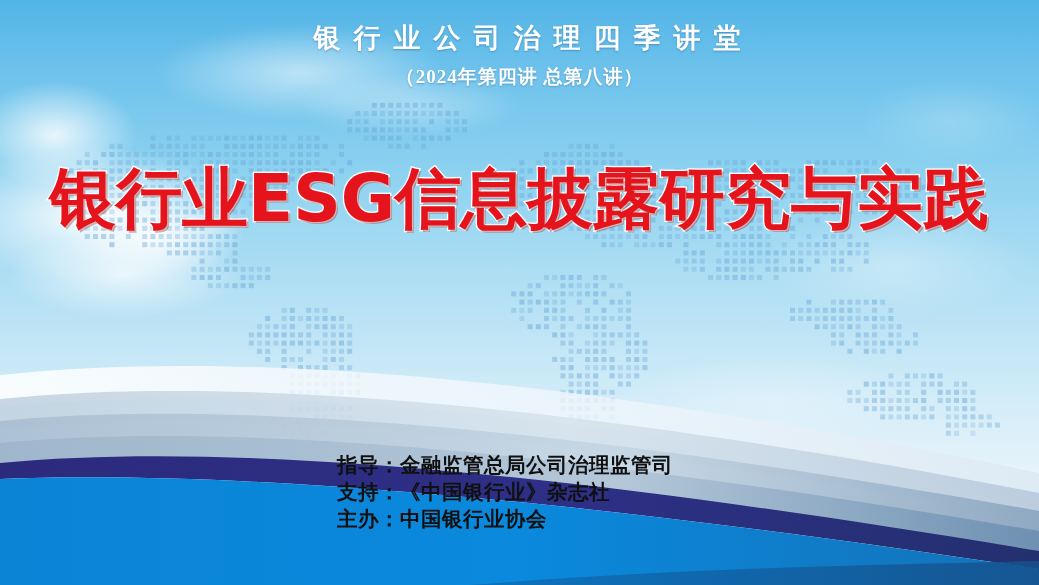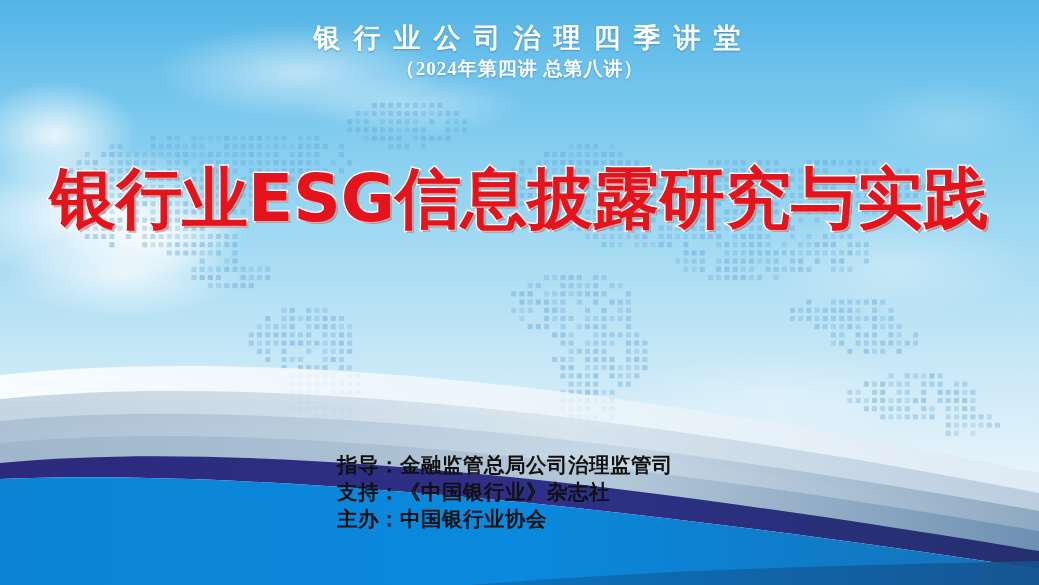--- a/index.html
+++ b/index.html
@@ -81,20 +81,21 @@
     text-shadow: 0 1px 2px rgba(40,90,140,0.45);
     padding-left: 28px;
     line-height: 1.25;
   }
   .header-sub {
     font-family: "Liberation Serif", "DejaVu Serif", serif;
     font-weight: bold;
     font-size: 19px;
     color: #ffffff;
     letter-spacing: 1px;
+    margin-top: 8px;
     text-shadow: 0 1px 2px rgba(40,90,140,0.40);
   }
 
   
   .main-title {
     position: absolute;
     top: 166px;
     left: 0;
     width: 100%;
     text-align: center;

